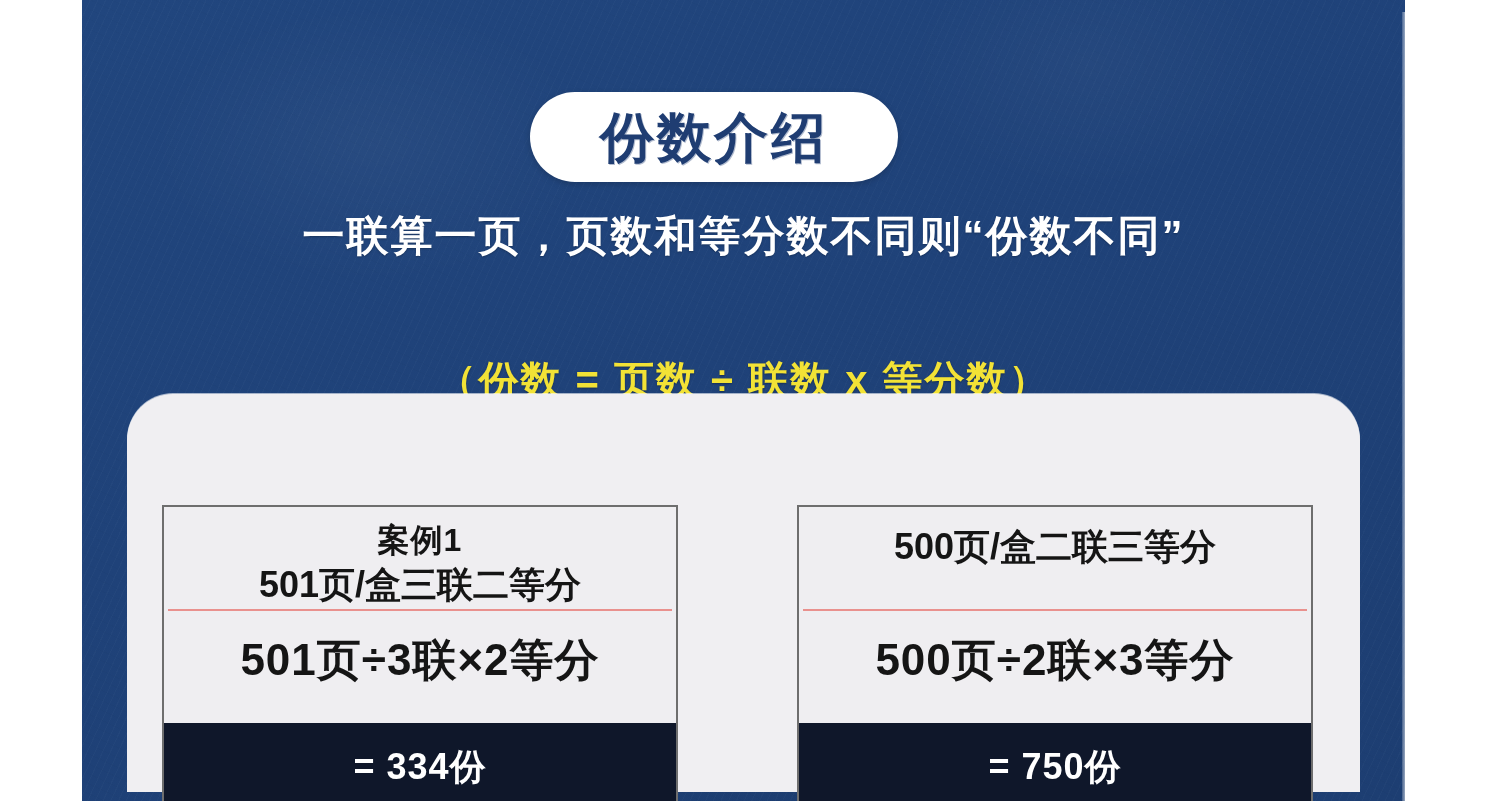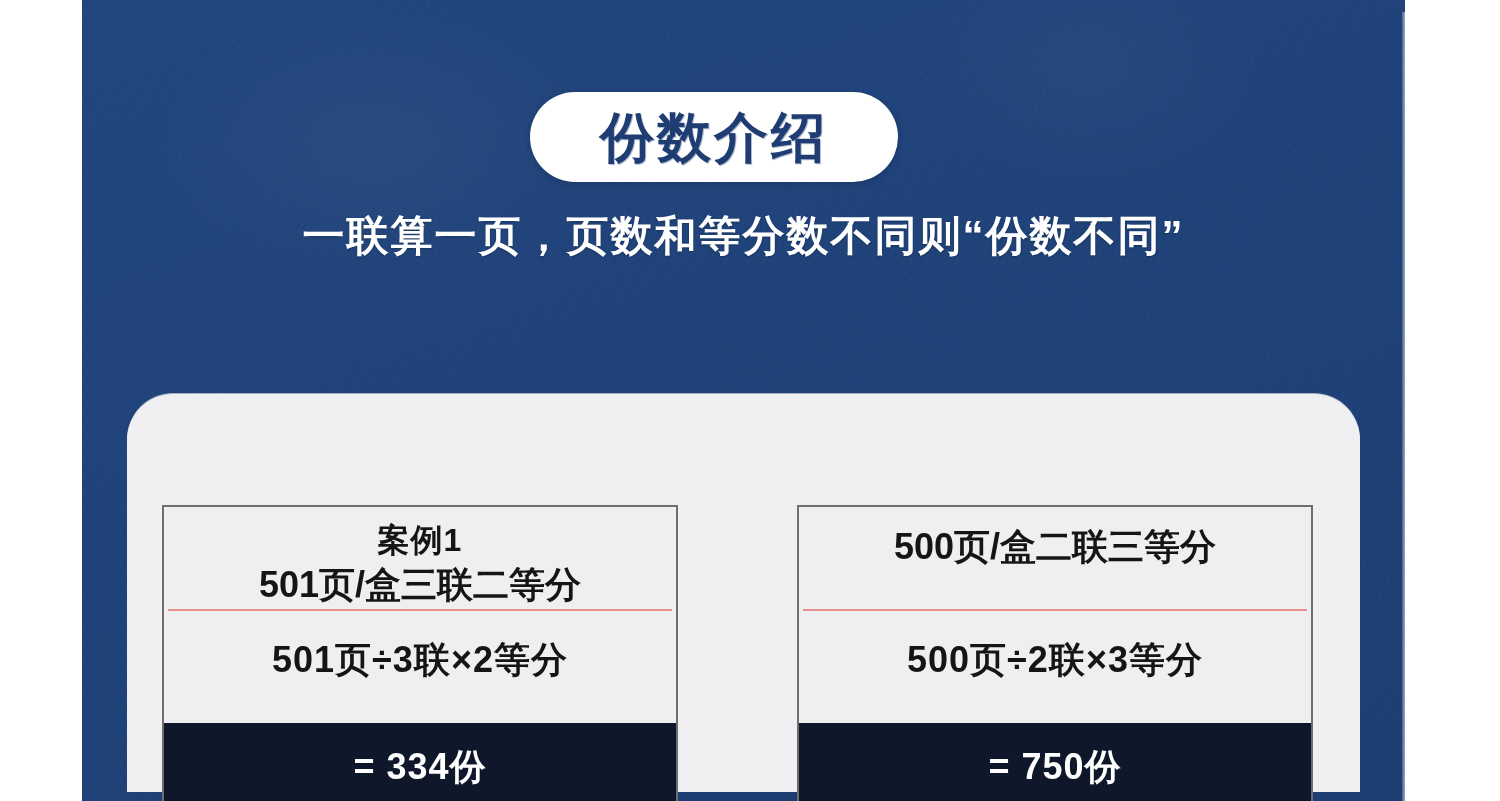--- a/index.html
+++ b/index.html
@@ -175,21 +175,21 @@
     background: #e9918e;
     margin: 0 4px;
   }
 
   .case-calc {
     flex: 1;
     display: flex;
     align-items: center;
     justify-content: center;
     color: #151515;
-    font-size: 36px;
+    font-size: 44px;
     font-weight: bold;
     letter-spacing: 1px;
     padding-bottom: 14px;
   }
 
   .case-result {
     height: 88px;
     background: #0f172a;
     display: flex;
     align-items: center;
@@ -208,20 +208,21 @@
   <div id="poster">
 
     <div id="poster-edge"></div>
 
     <div id="title-pill">
       <span class="title-text">份数介绍</span>
     </div>
 
     <div class="subtitle">一联算一页，页数和等分数不同则“份数不同”</div>
 
+    <div class="formula">（份数 = 页数 ÷ 联数 x 等分数）</div>
 
     <div id="white-card">
       <div id="cases">
 
         <div class="case-table">
           <div class="case-head">
             <div class="case-label">案例1</div>
             <div class="case-spec">501页/盒三联二等分</div>
           </div>
           <div class="case-divider"></div>

